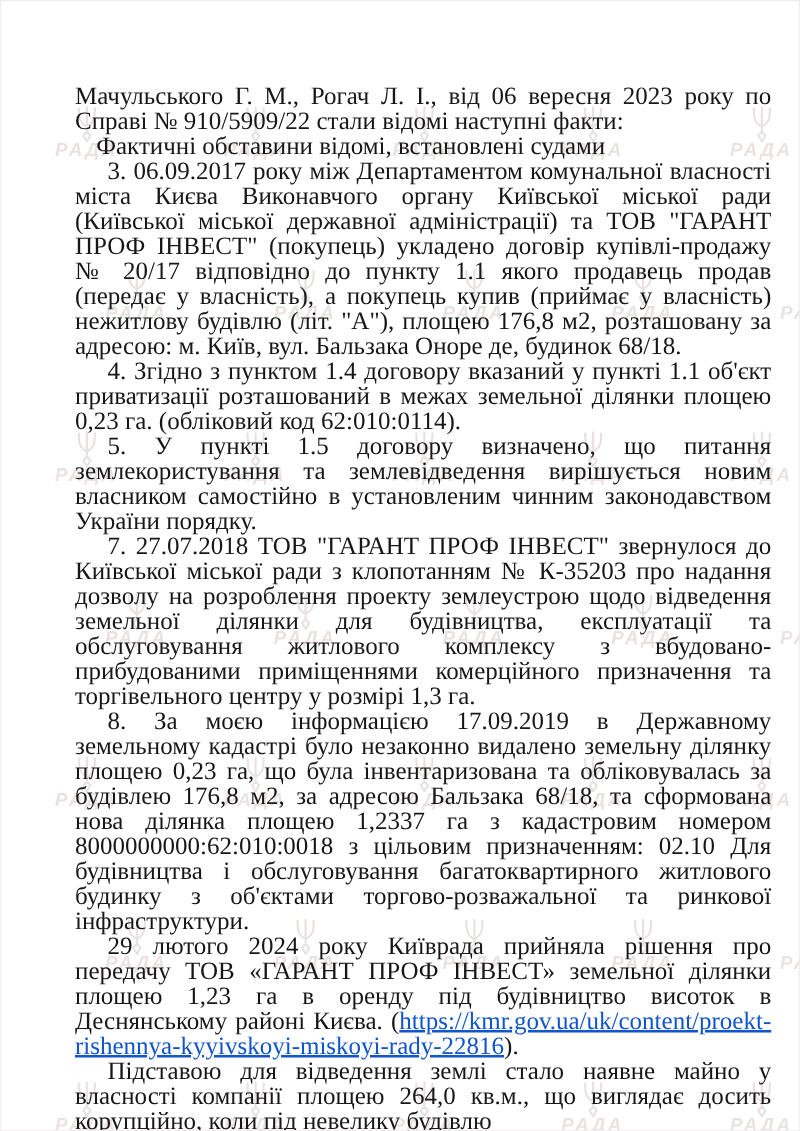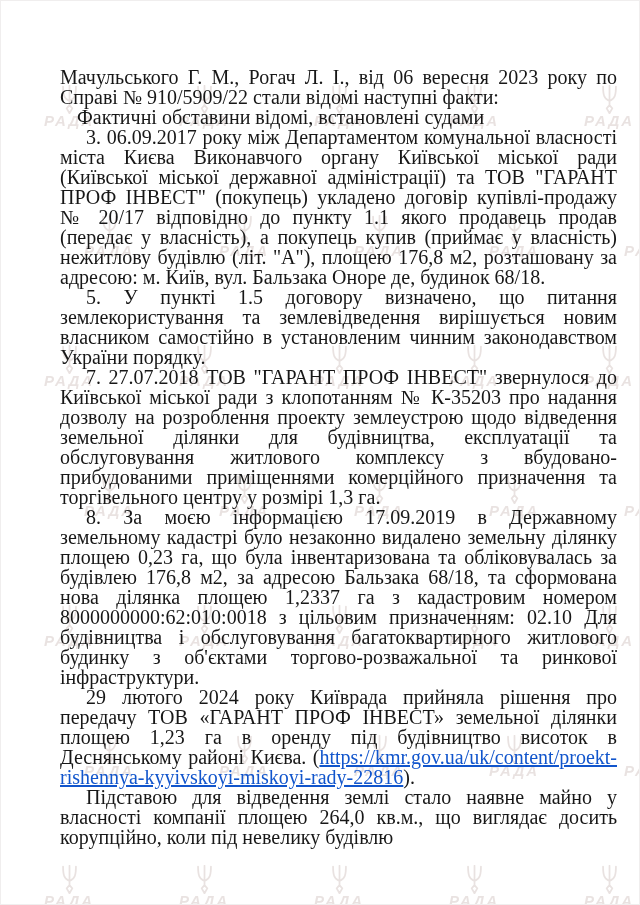--- a/index.html
+++ b/index.html
@@ -353,19 +353,20 @@
             <path d="M5 2 c0 10 1 15 8 18 M21 2 c0 10 -1 15 -8 18 M13 1 v24 M13 25 l-3.5 4 3.5 6 3.5 -6 z" stroke="#d8ccc9" stroke-width="2.2" stroke-linecap="round" stroke-linejoin="round"></path>
           </svg>
         </span>
         <span class="wm-text" style="color: rgb(216, 204, 201);">РАДА</span>
       </div>
     </div>
   <div class="content" id="doc-content" style="color: rgb(23, 23, 23);">
       <p class="para indent-none"><span>Мачульського Г. М., Рогач Л. І., від 06 вересня 2023 року по Справі № 910/5909/22 стали відомі наступні факти:</span></p>
       <p class="para indent-sm"><span>Фактичні обставини відомі, встановлені судами</span></p>
       <p class="para indent-std"><span>3. 06.09.2017 року між Департаментом комунальної власності міста Києва Виконавчого органу Київської міської ради (Київської міської державної адміністрації) та ТОВ "ГАРАНТ ПРОФ ІНВЕСТ" (покупець) укладено договір купівлі-продажу № 20/17 відповідно до пункту 1.1 якого продавець продав (передає у власність), а покупець купив (приймає у власність) нежитлову будівлю (літ. "А"), площею 176,8 м2, розташовану за адресою: м. Київ, вул. Бальзака Оноре де, будинок 68/18.</span></p>
+      <p class="para indent-std"><span>4. Згідно з пунктом 1.4 договору вказаний у пункті 1.1 об'єкт приватизації розташований в межах земельної ділянки площею 0,23 га. (обліковий код 62:010:0114).</span></p>
       <p class="para indent-std"><span>5. У пункті 1.5 договору визначено, що питання землекористування та землевідведення вирішується новим власником самостійно в установленим чинним законодавством України порядку.</span></p>
       <p class="para indent-std"><span>7. 27.07.2018 ТОВ "ГАРАНТ ПРОФ ІНВЕСТ" звернулося до Київської міської ради з клопотанням № К-35203 про надання дозволу на розроблення проекту землеустрою щодо відведення земельної ділянки для будівництва, експлуатації та обслуговування житлового комплексу з вбудовано-прибудованими приміщеннями комерційного призначення та торгівельного центру у розмірі 1,3 га.</span></p>
       <p class="para indent-std"><span>8. За моєю інформацією 17.09.2019 в Державному земельному кадастрі було незаконно видалено земельну ділянку площею 0,23 га, що була інвентаризована та обліковувалась за будівлею 176,8 м2, за адресою Бальзака 68/18, та сформована нова ділянка площею 1,2337 га з кадастровим номером 8000000000:62:010:0018 з цільовим призначенням: 02.10 Для будівництва і обслуговування багатоквартирного житлового будинку з об'єктами торгово-розважальної та ринкової інфраструктури.</span></p>
       <p class="para indent-std"><span>29 лютого 2024 року Київрада прийняла рішення про передачу ТОВ «ГАРАНТ ПРОФ ІНВЕСТ» земельної ділянки площею 1,23 га в оренду під будівництво висоток в Деснянському районі Києва. (</span><a class="doc-link" href="#" style="color: rgb(17, 85, 204);">https://kmr.gov.ua/uk/content/proekt-rishennya-kyyivskoyi-miskoyi-rady-22816</a><span>).</span></p>
       <p class="para indent-std"><span>Підставою для відведення землі стало наявне майно у власності компанії площею 264,0 кв.м., що виглядає досить корупційно, коли під невелику будівлю</span></p>
     </div>
 </div>
 
 </body></html>

